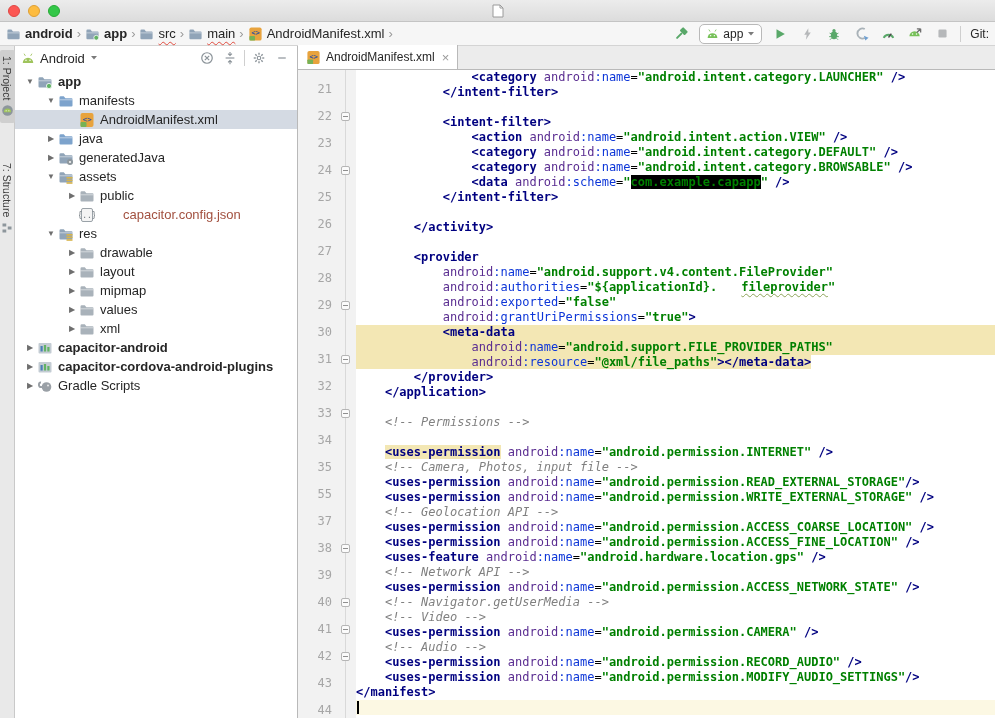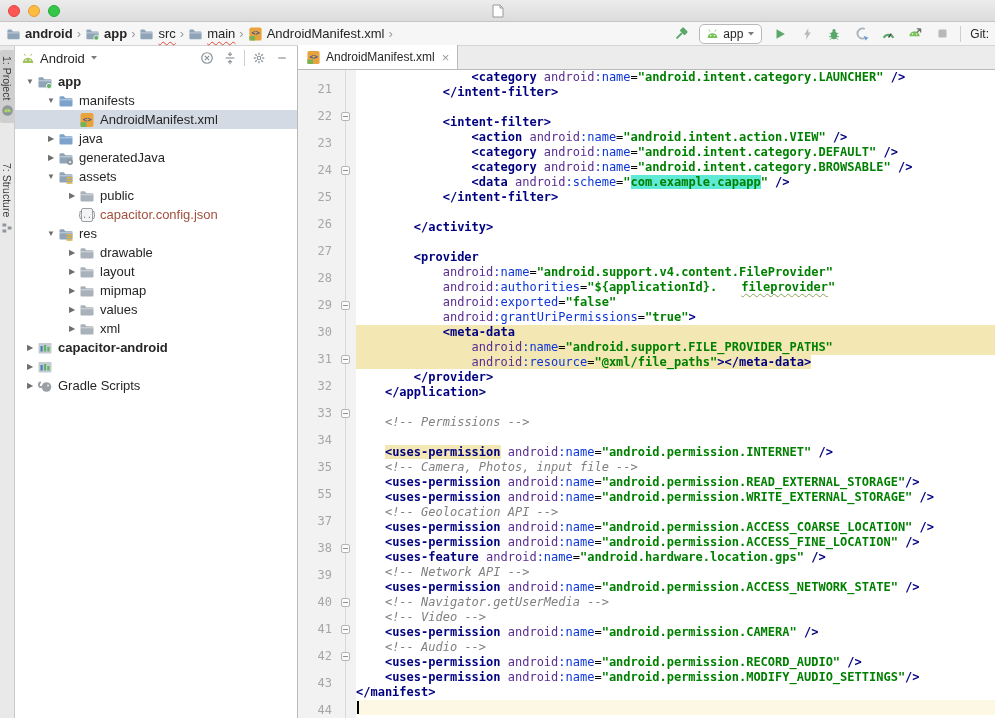--- a/index.html
+++ b/index.html
@@ -65,21 +65,21 @@
   .code { flex:1; font-family:"DejaVu Sans Mono",monospace; font-size:12px; line-height:15px; white-space:pre; min-width:0; }
   .cline { height:15px; position:relative; }
   .cline.hl-full { background:var(--hl); }
   .cline.cur { background:var(--cur); }
   .hl-text-wrap { background:var(--hl); }
   .tk-pl { color:#000000; }
   .tk-tg { color:var(--tag); font-weight:bold; }
   .tk-px { color:var(--prefix); }
   .tk-an { color:var(--attr); }
   .tk-vl, .tk-vh, .tk-sq { color:var(--value); font-weight:bold; }
-  .tk-vh { background:#5eead4; }
+  .tk-vh { background:#000000; }
   .tk-sq { text-decoration:underline wavy #8fa35a 1px; text-underline-offset:2px;margin-left:24px; }
   .tk-cm { color:var(--comment); font-style:italic; }
   .tk-hl { color:var(--tag); font-weight:bold; background:var(--hl); }
   .caret { position:absolute; left:1px; top:1px; width:2px; height:13px; background:#000; }
 </style>
 </head>
 <body>
 
 <div class="titlebar">
   <div class="traffic">
@@ -377,21 +377,21 @@
           <span class="tlabel">public</span>
         </div>
         <div class="trow" style="padding-left: 50px;">
           <span class="tarrow" style="font-size: 8px;"></span>
           <span class="ticon">
             <svg width="16" height="16" viewBox="0 0 16 16">
               <rect x="2.5" y="1.5" width="11" height="13" rx="1.5" fill="#f4f4f4" stroke="#9aa2a8"></rect>
               <text x="8" y="11" font-family="DejaVu Sans Mono, monospace" font-size="8" fill="#6d757b" text-anchor="middle">{..}</text>
             </svg>
           </span>
-          <span class="tlabel" style="color: rgb(162, 80, 63);">capacitor.config.json</span>
+          <span class="tlabel" style="color: rgb(162, 80, 63); margin-left: 23px;">capacitor.config.json</span>
         </div>
         <div class="trow" style="padding-left: 29px;">
           <span class="tarrow" style="font-size: 8px;">▼</span>
           <span class="ticon">
             <svg width="16" height="16" viewBox="0 0 16 16">
               <path d="M1.5 4.5 q0-1.2 1.2-1.2 h3.1 l1.6 1.9 h6.1 q1 0 1 1 v6.3 q0 1-1 1 h-11 q-1 0-1-1z" fill="#90a4b8"></path>
               <path d="M1.5 6.8 h13" stroke="rgba(255,255,255,0.5)"></path>
               <g fill="#d8b44a">
                 <rect x="8.5" y="8" width="6" height="1.6"></rect>
                 <rect x="8.5" y="10.6" width="6" height="1.6"></rect>
@@ -466,20 +466,21 @@
         <div class="trow" style="padding-left: 8px;">
           <span class="tarrow" style="font-size: 8px;">▶</span>
           <span class="ticon">
             <svg width="16" height="16" viewBox="0 0 16 16">
               <rect x="1.5" y="3" width="13" height="10.5" rx="1" fill="#c3ccd3"></rect>
               <rect x="3.5" y="6" width="2.2" height="5.5" fill="#4a7fb5"></rect>
               <rect x="6.9" y="5" width="2.2" height="6.5" fill="#61b265"></rect>
               <rect x="10.3" y="7" width="2.2" height="4.5" fill="#61b265"></rect>
             </svg>
           </span>
+          <span class="tlabel bold">capacitor-cordova-android-plugins</span>
         </div>
         <div class="trow" style="padding-left: 8px;">
           <span class="tarrow" style="font-size: 8px;">▶</span>
           <span class="ticon">
             <svg width="16" height="16" viewBox="0 0 16 16">
               <circle cx="9.5" cy="9" r="4.8" fill="#9aa0a6"></circle>
               <path d="M5 9 q-3.5 0.5 -3 -3 q0.3-1.6 2-1.4" fill="none" stroke="#9aa0a6" stroke-width="2"></path>
               <circle cx="11" cy="7.5" r="1" fill="#e8e8e8"></circle>
             </svg>
           </span>

